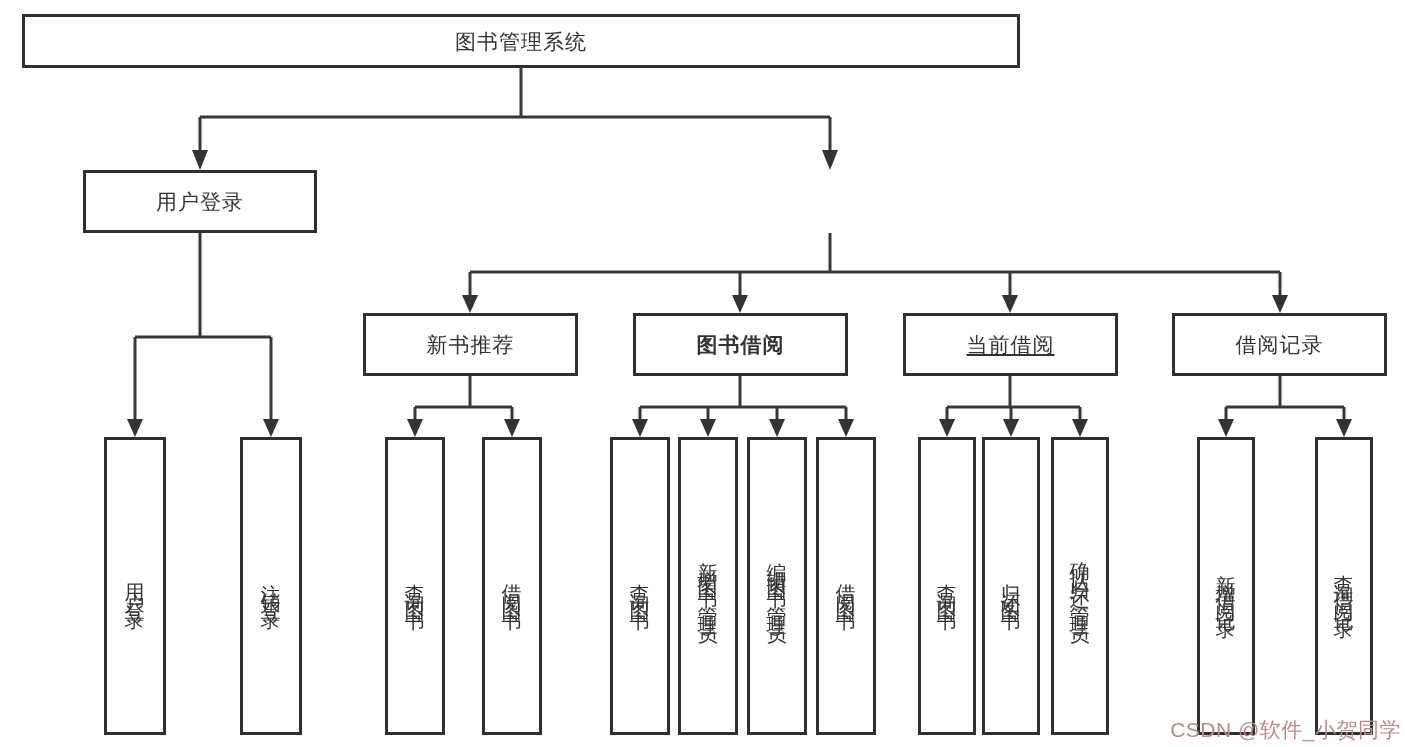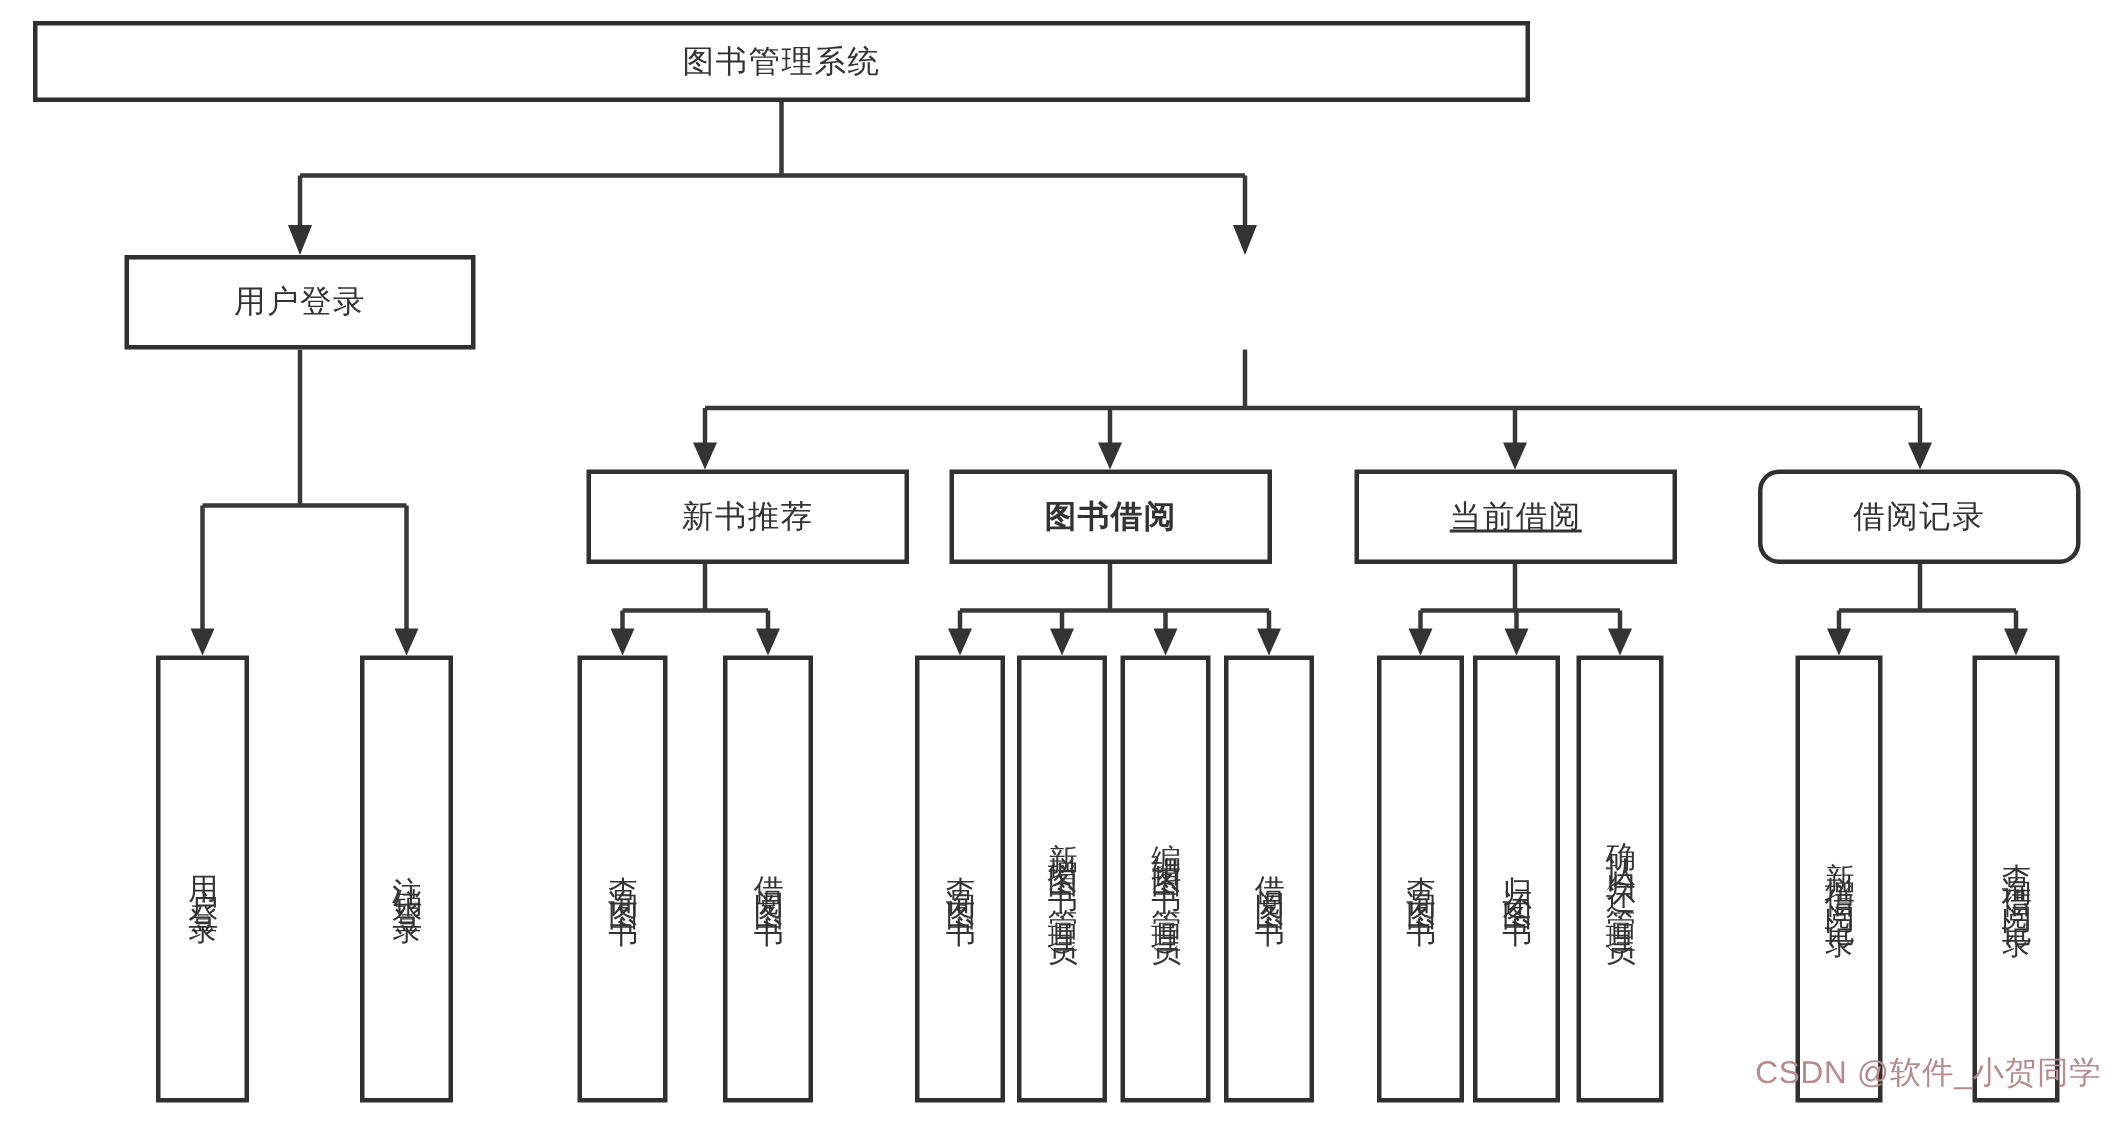--- a/index.html
+++ b/index.html
@@ -17,21 +17,21 @@
     border:3px solid #303030;background:#ffffff;color:#333333;
     display:flex;align-items:center;justify-content:center;
   }
   .leaf .vtext{
     writing-mode:vertical-rl;text-orientation:mixed;
     font-size:20px;line-height:1;letter-spacing:9px;color:#333333;
   }
   .cline{stroke:#383838;stroke-width:3;fill:none;}
   .ahead{fill:#333333;stroke:none;}
   #watermark{
-    position:absolute;z-index:2;right:4px;bottom:18px;
+    position:absolute;z-index:2;right:4px;bottom:3px;
     font-size:21px;color:#b9898b;letter-spacing:0.5px;white-space:nowrap;
   }
 </style>
 </head>
 <body>
 
 <div id="canvas">
 
   <svg id="connectors" width="1405" height="747" viewBox="0 0 1405 747">
 
@@ -110,30 +110,30 @@
   </svg>
 
   <div class="node" style="left:22px;top:14px;width:998px;height:54px;">
     <span>图书管理系统</span>
   </div>
 
   <div class="node" style="left:83px;top:170px;width:234px;height:63px;">
     <span>用户登录</span>
   </div>
 
-  <div class="node" style="left:363px;top:313px;width:215px;height:63px;margin-left:28px;">
+  <div class="node" style="left:363px;top:313px;width:215px;height:63px;">
     <span>新书推荐</span>
   </div>
   <div class="node" style="left:633px;top:313px;width:215px;height:63px;font-weight:bold;">
     <span>图书借阅</span>
   </div>
   <div class="node" style="left:903px;top:313px;width:215px;height:63px;text-decoration:underline;">
     <span>当前借阅</span>
   </div>
-  <div class="node" style="left:1172px;top:313px;width:215px;height:63px;border-radius:14px;">
+  <div class="node" style="left:1172px;top:313px;width:215px;height:63px;">
     <span>借阅记录</span>
   </div>
 
   <div class="leaf" style="left:104px;top:437px;width:62px;height:298px;">
     <span class="vtext">用户登录</span>
   </div>
   <div class="leaf" style="left:240px;top:437px;width:62px;height:298px;">
     <span class="vtext">注销登录</span>
   </div>
 

